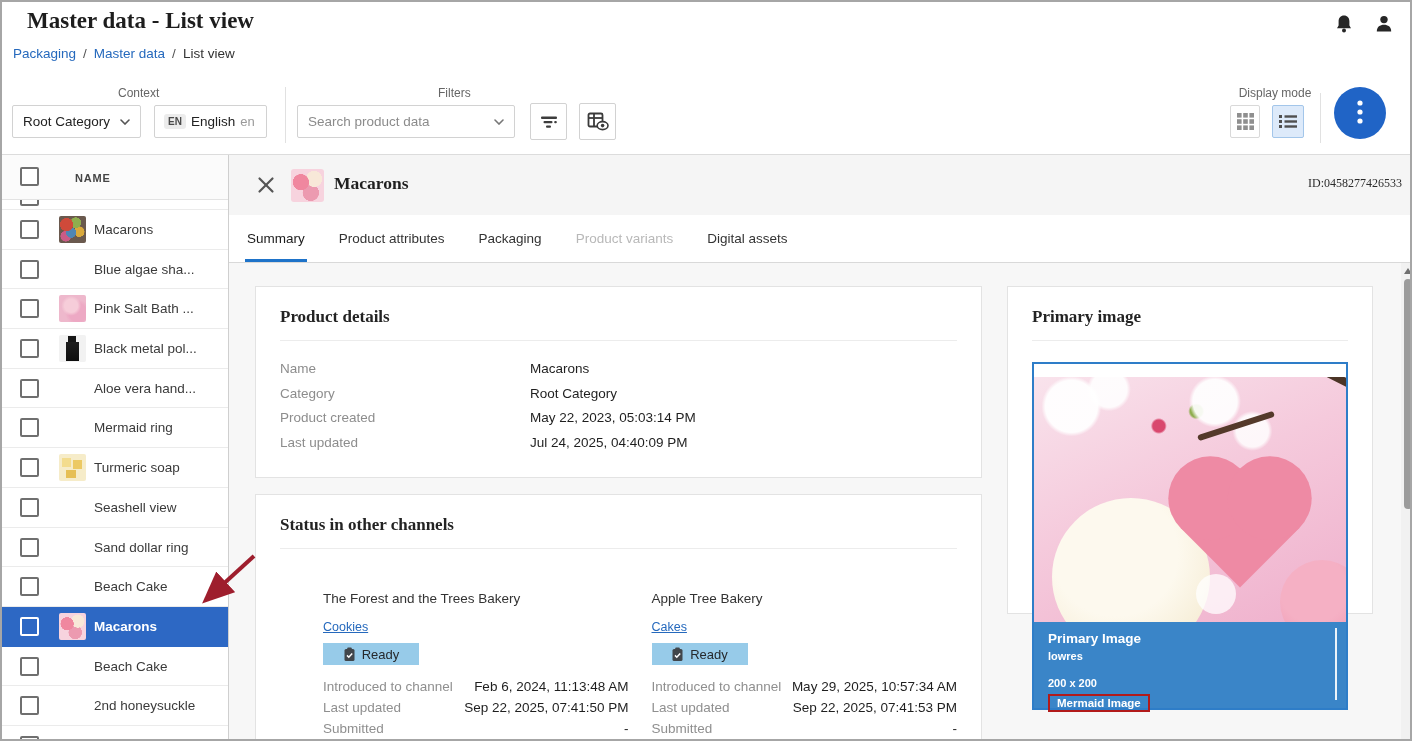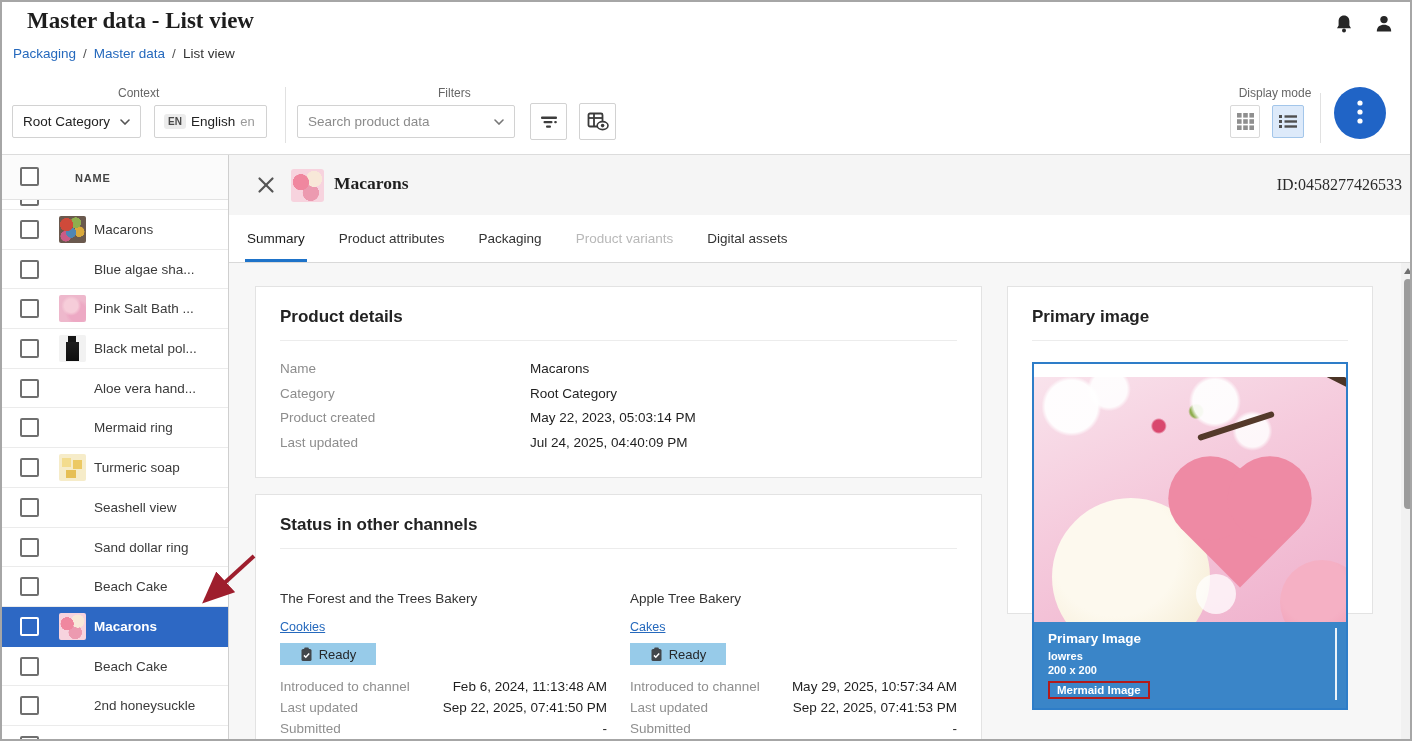--- a/index.html
+++ b/index.html
@@ -110,42 +110,42 @@
 
   .arrow-annot{ position:absolute; left:188px; top:393px; z-index:6; pointer-events:none; }
 
   
   .detail{ position:absolute; left:227px; top:0; width:1185px; height:100%; background:#f7f7f7; }
   .detail-header{ position:absolute; left:0; top:0; width:100%; height:60px; background:#f5f5f5; }
   .close-btn{ position:absolute; left:28px; top:21px; width:18px; height:18px; cursor:pointer; }
   .dh-thumb{ position:absolute; left:62px; top:14px; width:33px; height:33px; border-radius:3px; }
   .dh-title{ position:absolute; left:105px; top:18px; font-family:"Liberation Serif",serif;
     font-size:17.5px; font-weight:700; color:#1f1f1f; }
-  .dh-id{ position:absolute; right:12px; top:21px; font-family:"Liberation Serif",serif; font-size:16px; color:#2b2b2b; }
+  .dh-id{ position:absolute; right:12px; top:21px; font-family:"Liberation Serif",serif; font-size:12px; color:#2b2b2b; }
 
   .tabs{ position:absolute; left:0; top:60px; width:100%; height:48px; background:#fff;
     border-bottom:1px solid #d9d9d9; display:flex; padding-left:18px; }
   .tab{ position:relative; margin-right:34px; line-height:47px; font-size:13.5px; color:#333; cursor:pointer; }
   .tab.active{ color:#1b1b1b; }
   .tab.active::after{ content:""; position:absolute; left:-2px; right:-2px; bottom:0; height:3px; background:#1e73c9; }
   .tab.disabled{ color:#b8b8b8; cursor:default; }
 
   .detail-body{ position:absolute; left:0; top:108px; width:100%; height:481px; overflow:hidden; }
   .card{ position:absolute; background:#fff; border:1px solid #e3e3e3; }
-  .card-title{ font-family:Liberation Sans, sans-serif; font-size:17px; font-weight:700; color:#232323; }
+  .card-title{ font-family:Liberation Serif, serif; font-size:17px; font-weight:700; color:#232323; }
   .card-hr{ height:1px; background:#ececec; margin-top:13px; }
 
   .card-details{ left:26px; top:23px; width:727px; height:192px; padding:20px 24px; }
   .dl{ margin-top:16px; }
   .dl-row{ display:flex; line-height:24.6px; font-size:13.5px; }
   .dl-label{ width:250px; color:#8d8d8d; }
   .dl-value{ color:#1f1f1f; }
 
   .card-channels{ left:26px; top:231px; width:727px; height:300px; padding:20px 24px; }
-  .channels-wrap{ display:flex; gap:23px; margin-top:42px; }
+  .channels-wrap{ display:flex; gap:23px; margin-top:42px;margin-left:43px; }
   .channel{ width:327px; }
   .ch-name{ font-size:13.5px; color:#333; }
   .ch-link{ display:inline-block; margin-top:14px; font-size:12.5px; color:#2569bd; text-decoration:underline; cursor:pointer; }
   .ready-badge{ margin-top:8px; height:22px; width:96px; background:#97cbe9; display:flex;
     align-items:center; justify-content:center; gap:6px; font-size:13px; color:#26292c; }
   .ch-rows{ margin-top:12px; }
   .ch-row{ display:flex; justify-content:space-between; line-height:20.8px; font-size:13.5px; }
   .ch-row-label{ color:#8f8f8f; }
   .ch-row-value{ color:#1f1f1f; }
 
@@ -174,21 +174,21 @@
     border-radius:50%; background:#ee8aa4; }
   .mac-heart::before{ left:-42px; top:0; }
   .mac-heart::after{ top:-42px; left:0; }
   .mac-small{ position:absolute; right:-18px; bottom:-22px; width:84px; height:84px; border-radius:50%;
     background:radial-gradient(circle at 40% 35%, #f5b0c4 0 45%, #ec93ad 100%); }
   .petal{ position:absolute; left:52%; bottom:8px; width:40px; height:40px; border-radius:50%; background:rgba(255,255,255,.75); }
 
   .img-overlay{ position:relative; height:86px; background:#3a85c8; color:#fff; padding:9px 14px; }
   .ov-name{ font-size:13.5px; font-weight:700; }
   .ov-res{ margin-top:4px; font-size:11px; font-weight:700; }
-  .ov-dim{ margin-top:2px; font-size:11px; font-weight:700; }
+  .ov-dim{ margin-top:15px; font-size:11px; font-weight:700; }
   .ov-change{ display:inline-block; margin-top:5px; border:2px solid #b21a1a; padding:1px 7px;
     font-size:11.5px; font-weight:700; color:#fff; cursor:pointer; }
   .ov-line{ position:absolute; right:9px; top:6px; width:2px; height:72px; background:rgba(255,255,255,.9); }
 
   
   .scrollbar{ position:absolute; right:0; top:108px; width:13px; height:481px; background:#f1f1f1; }
   .sb-up{ position:absolute; left:2.5px; top:5px; width:0; height:0;
     border-left:4px solid transparent; border-right:4px solid transparent; border-bottom:6px solid #6f6f6f; }
   .sb-thumb{ position:absolute; left:2.5px; top:16px; width:8px; height:230px; background:#9b9b9b; border-radius:4px; cursor:pointer; }
 </style>

